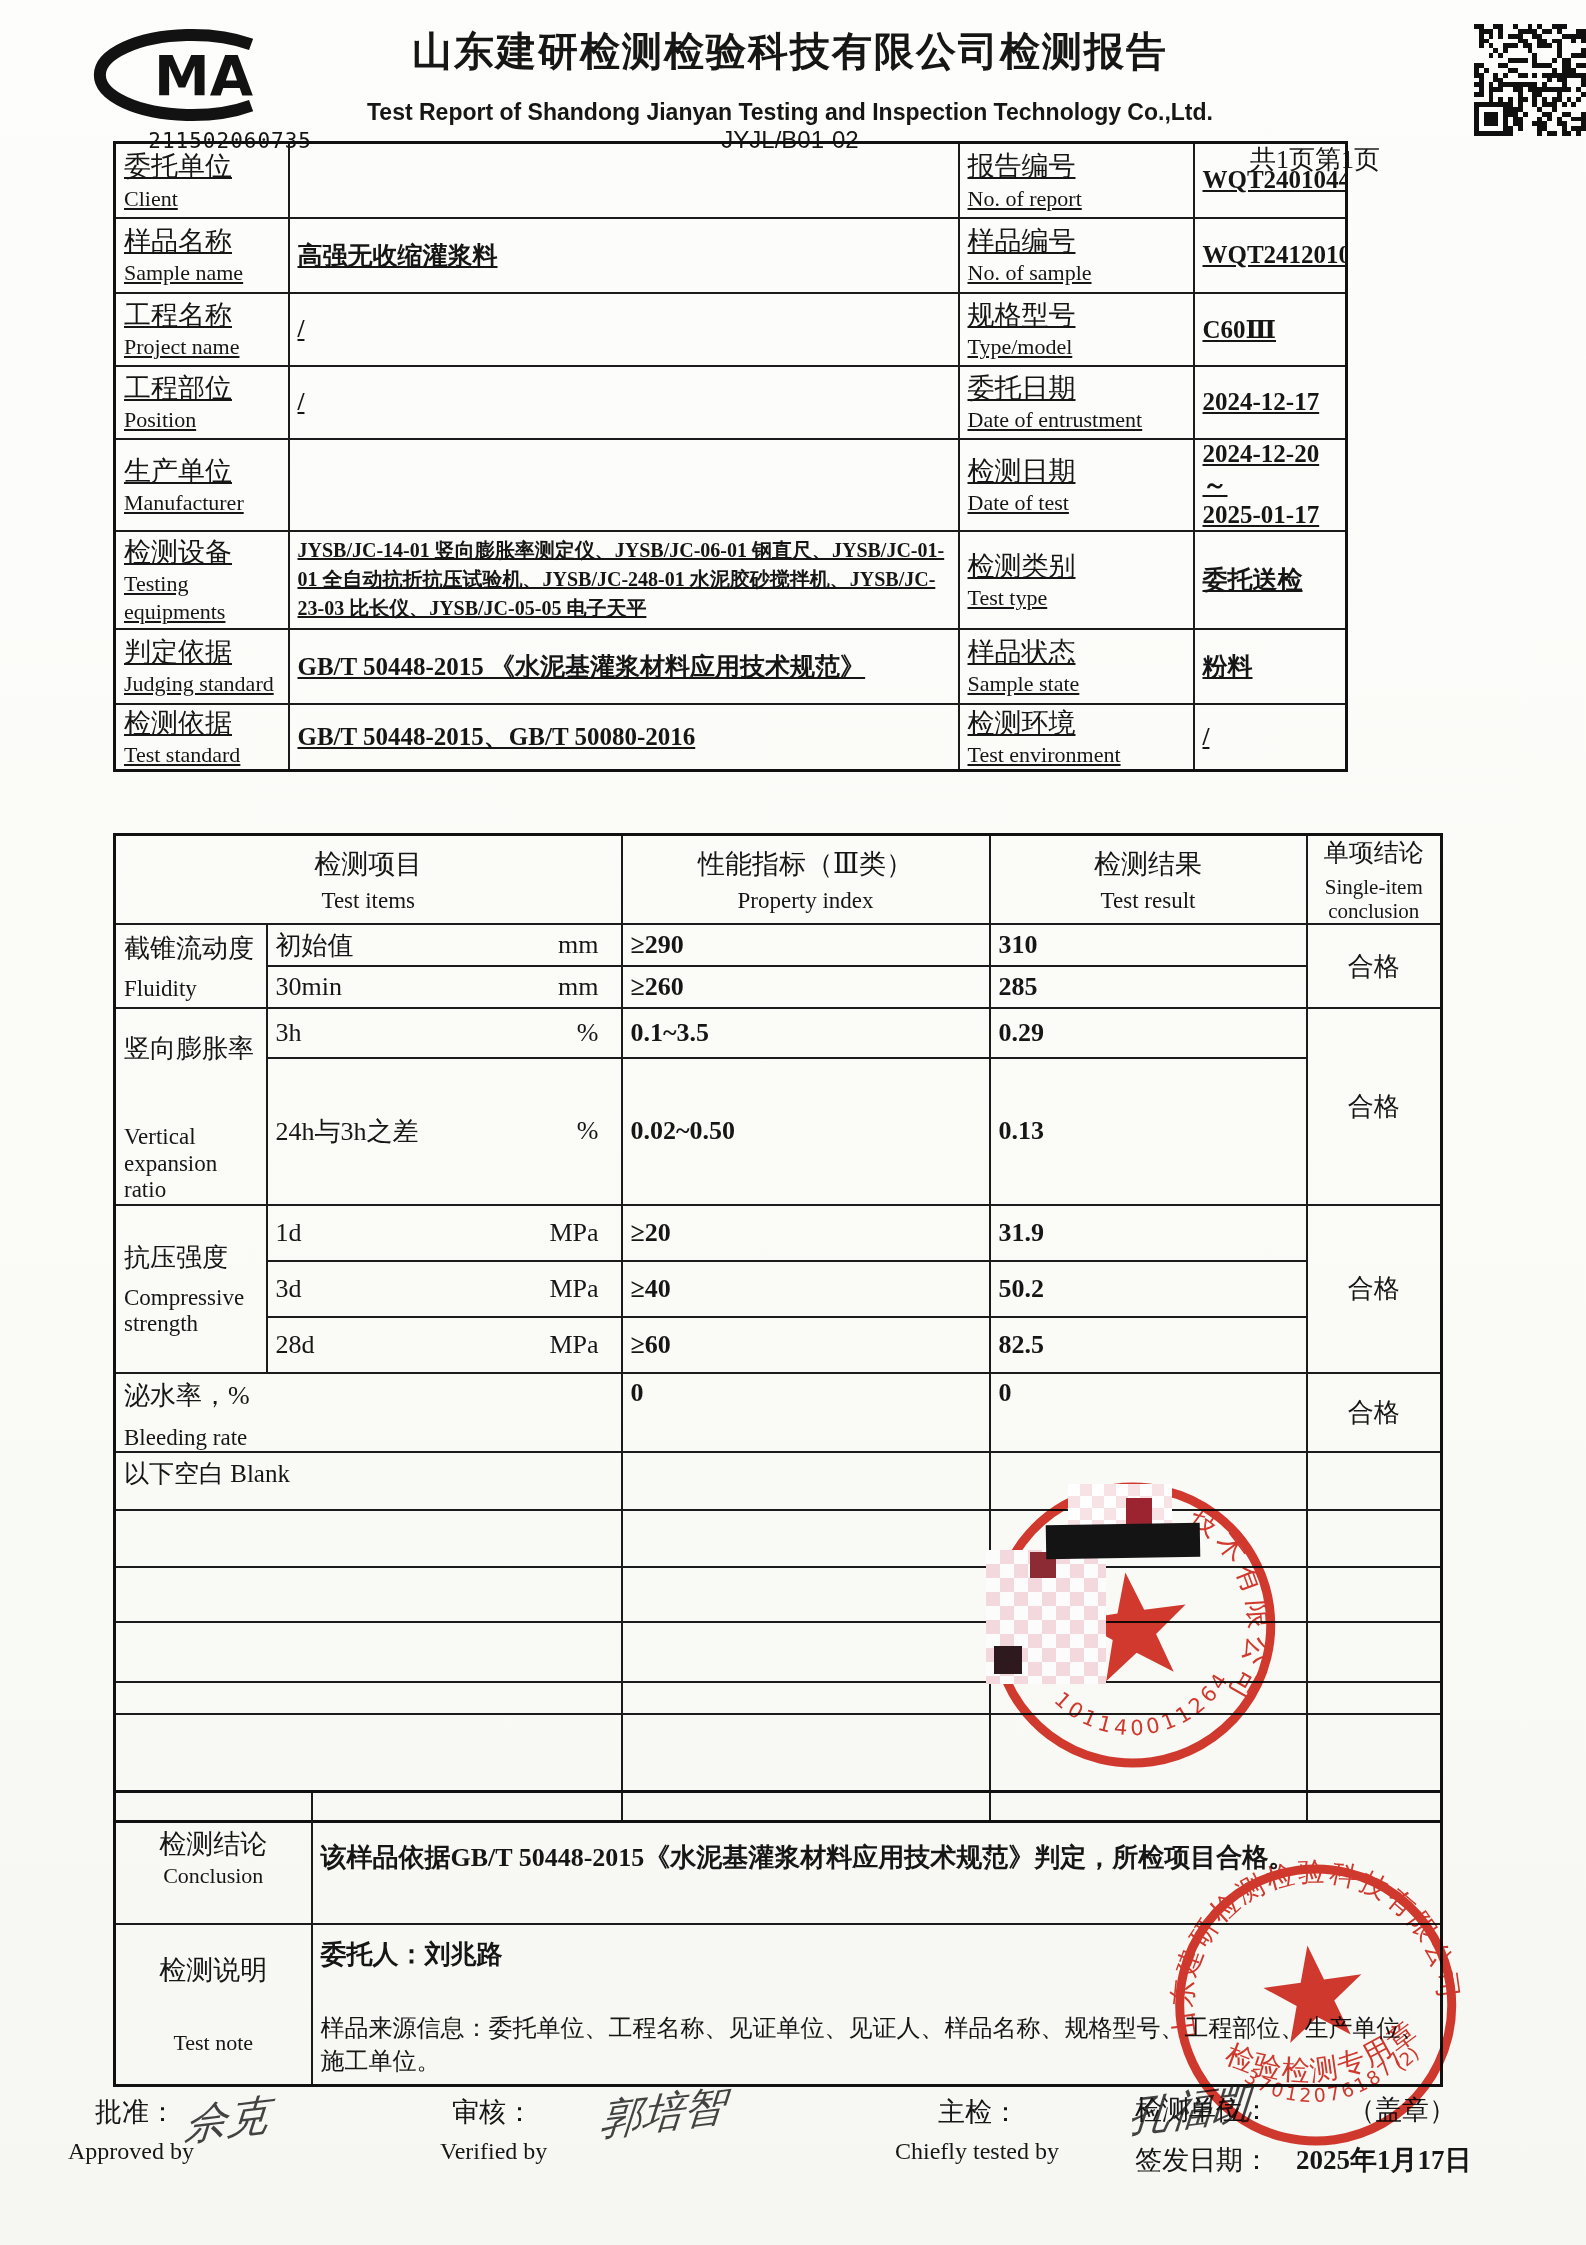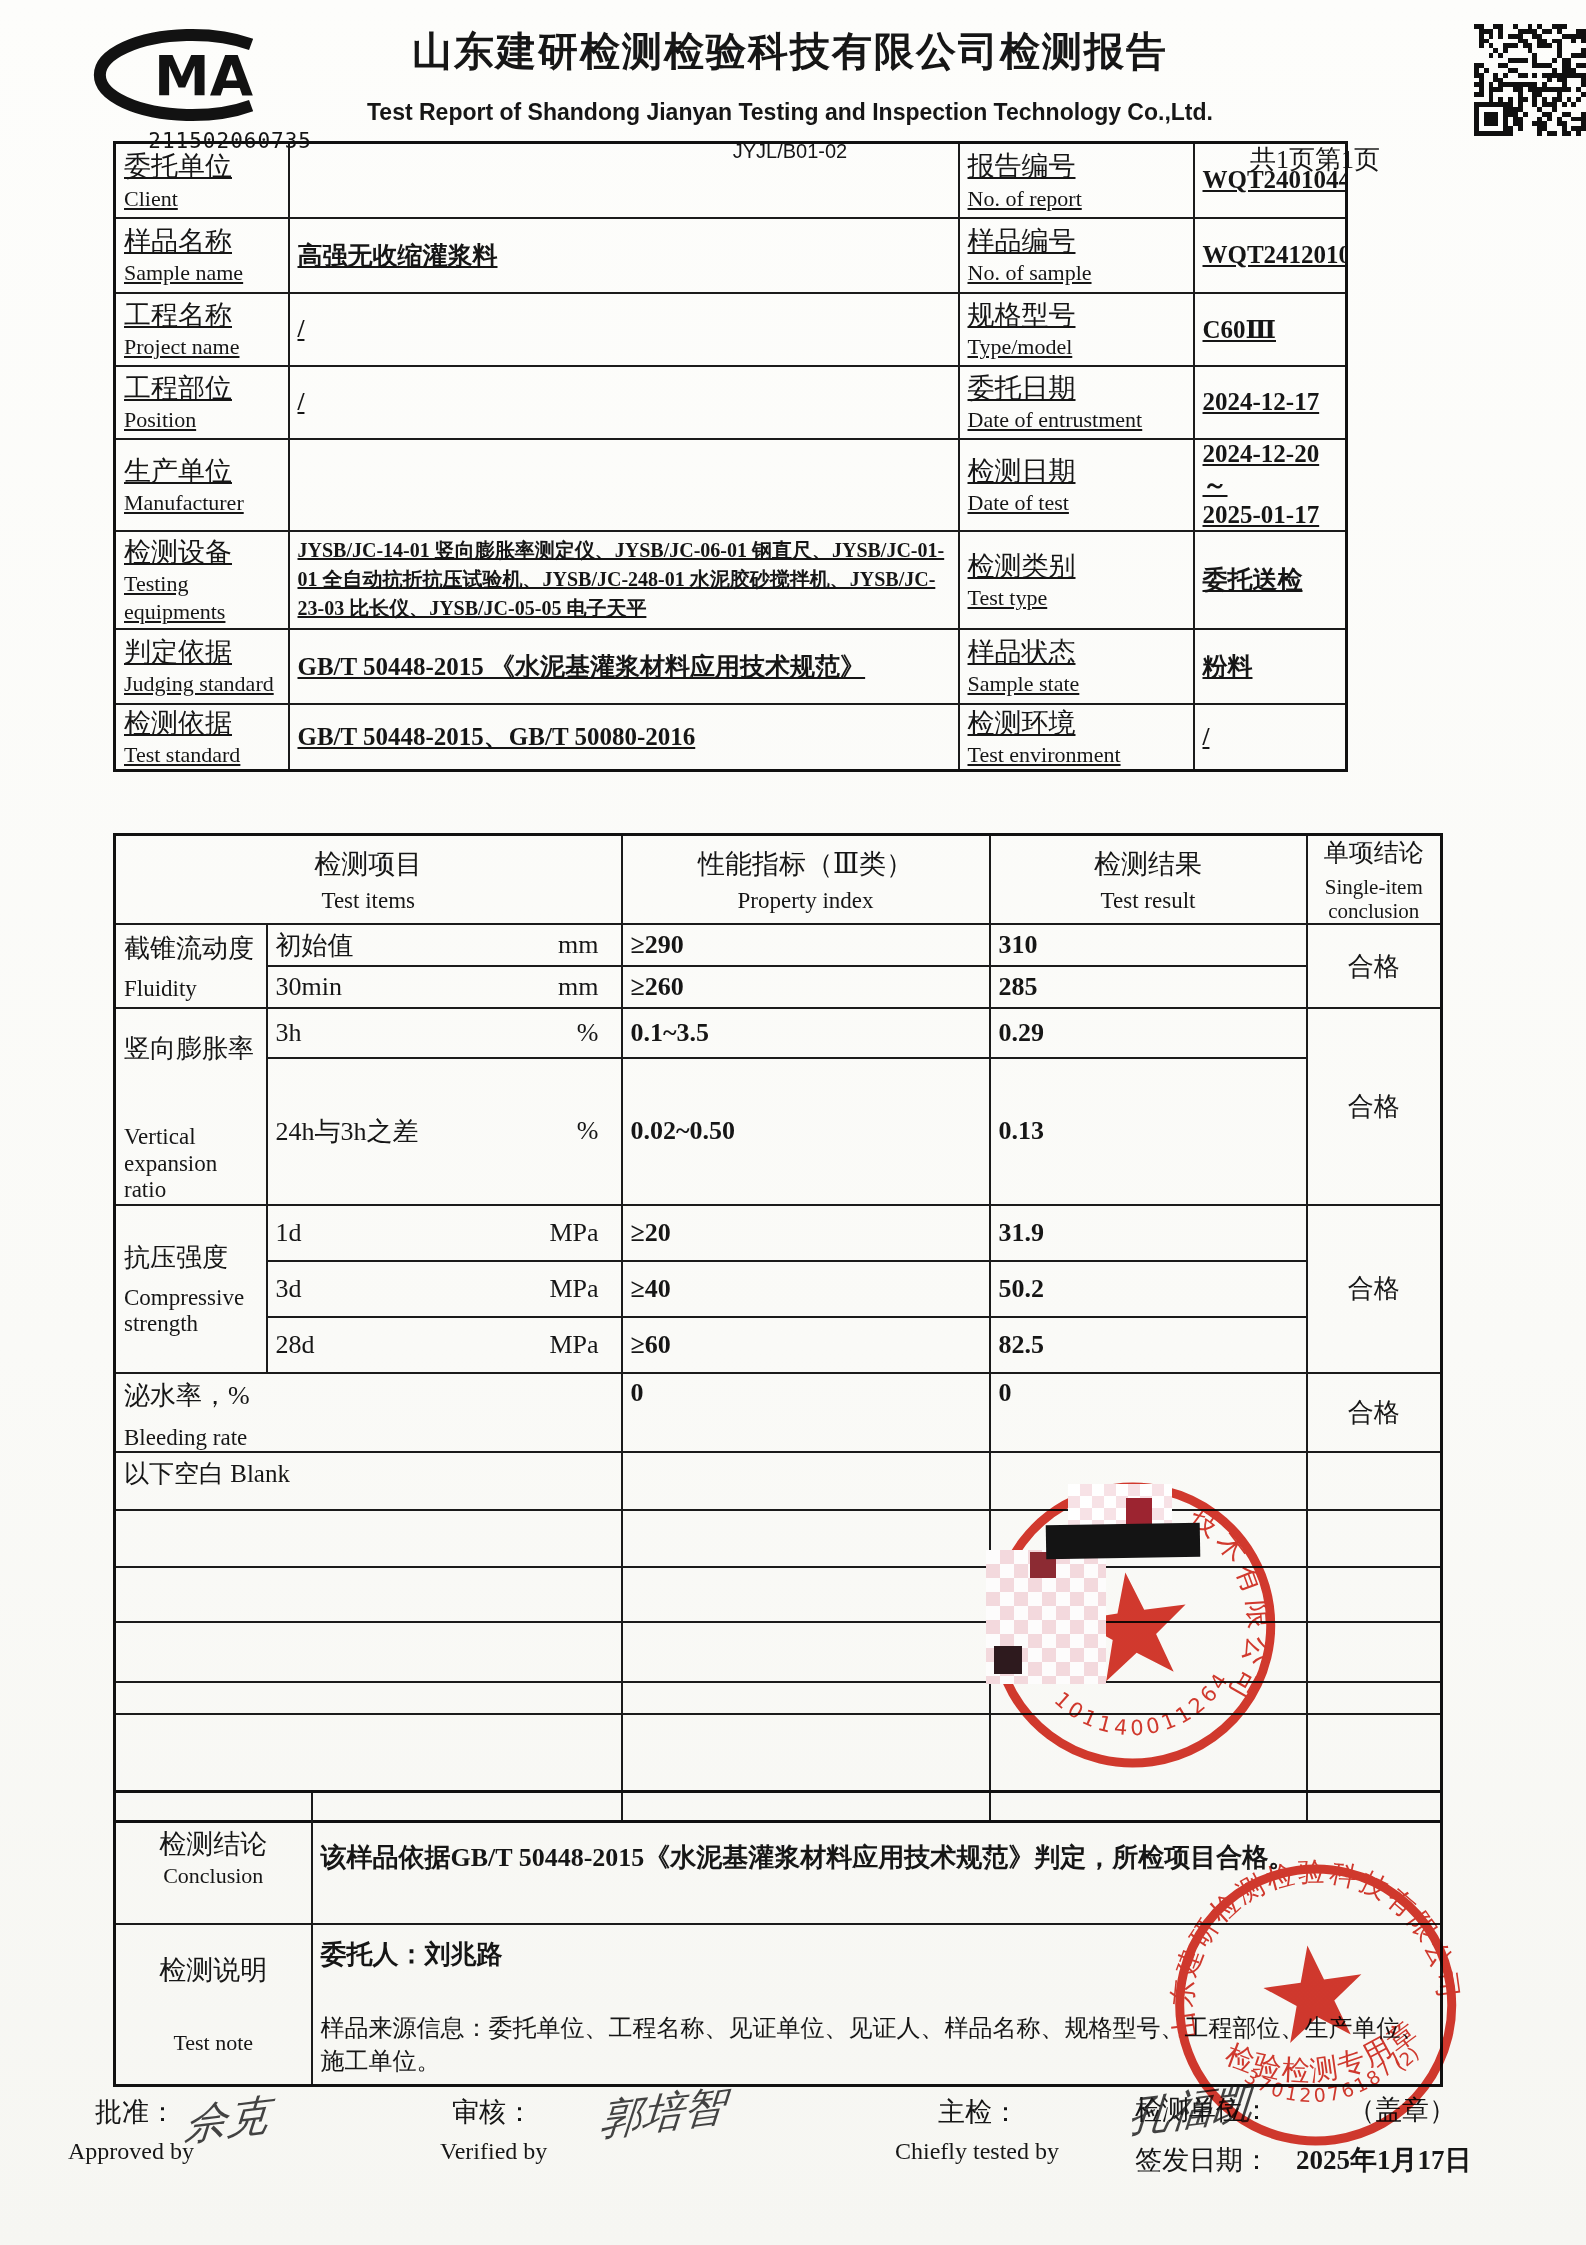--- a/index.html
+++ b/index.html
@@ -4,21 +4,21 @@
 <style>
   html,body{margin:0;padding:0;background:#e9e9e7;}
   .page{position:relative;width:1586px;height:2245px;background:linear-gradient(180deg,#fdfdfb 0%,#fafaf7 60%,#f6f6f2 100%);
         font-family:"Liberation Serif","DejaVu Serif",serif;color:#161616;overflow:hidden;}
   
   .cma{position:absolute;left:92px;top:28px;width:220px;text-align:center;}
   .cma-num{font-size:21px;letter-spacing:1px;margin-top:2px;font-family:"DejaVu Sans Mono",monospace;text-align:right;}
   .titles{position:absolute;left:320px;top:24px;width:940px;text-align:center;}
   .title-zh{font-size:40px;font-weight:bold;letter-spacing:2px;font-family:"DejaVu Sans","Liberation Sans",sans-serif;}
   .title-en{font-size:23px;font-weight:bold;margin-top:20px;font-family:"Liberation Sans","DejaVu Sans",sans-serif;}
-  .form-code{font-size:20px;margin-top:14px;font-family:"Liberation Sans",sans-serif;}
+  .form-code{font-size:24px;font-family:"Liberation Sans",sans-serif;}
   .page-info{position:absolute;left:1250px;top:142px;font-size:26px;}
   .qr{position:absolute;left:1474px;top:24px;width:112px;height:112px;}
   
   table{border-collapse:collapse;position:absolute;table-layout:fixed;}
   td{border:2px solid #1b1b1b;vertical-align:middle;padding:0 8px;overflow:hidden;}
   .info-table,.rt,.ct{border:3px solid #111;}
   .lz{font-size:27px;line-height:1.35;}
   .le{font-size:22px;line-height:1.25;}
   .val{font-size:25px;font-weight:bold;}
   .val.small{font-size:20px;line-height:1.45;}

